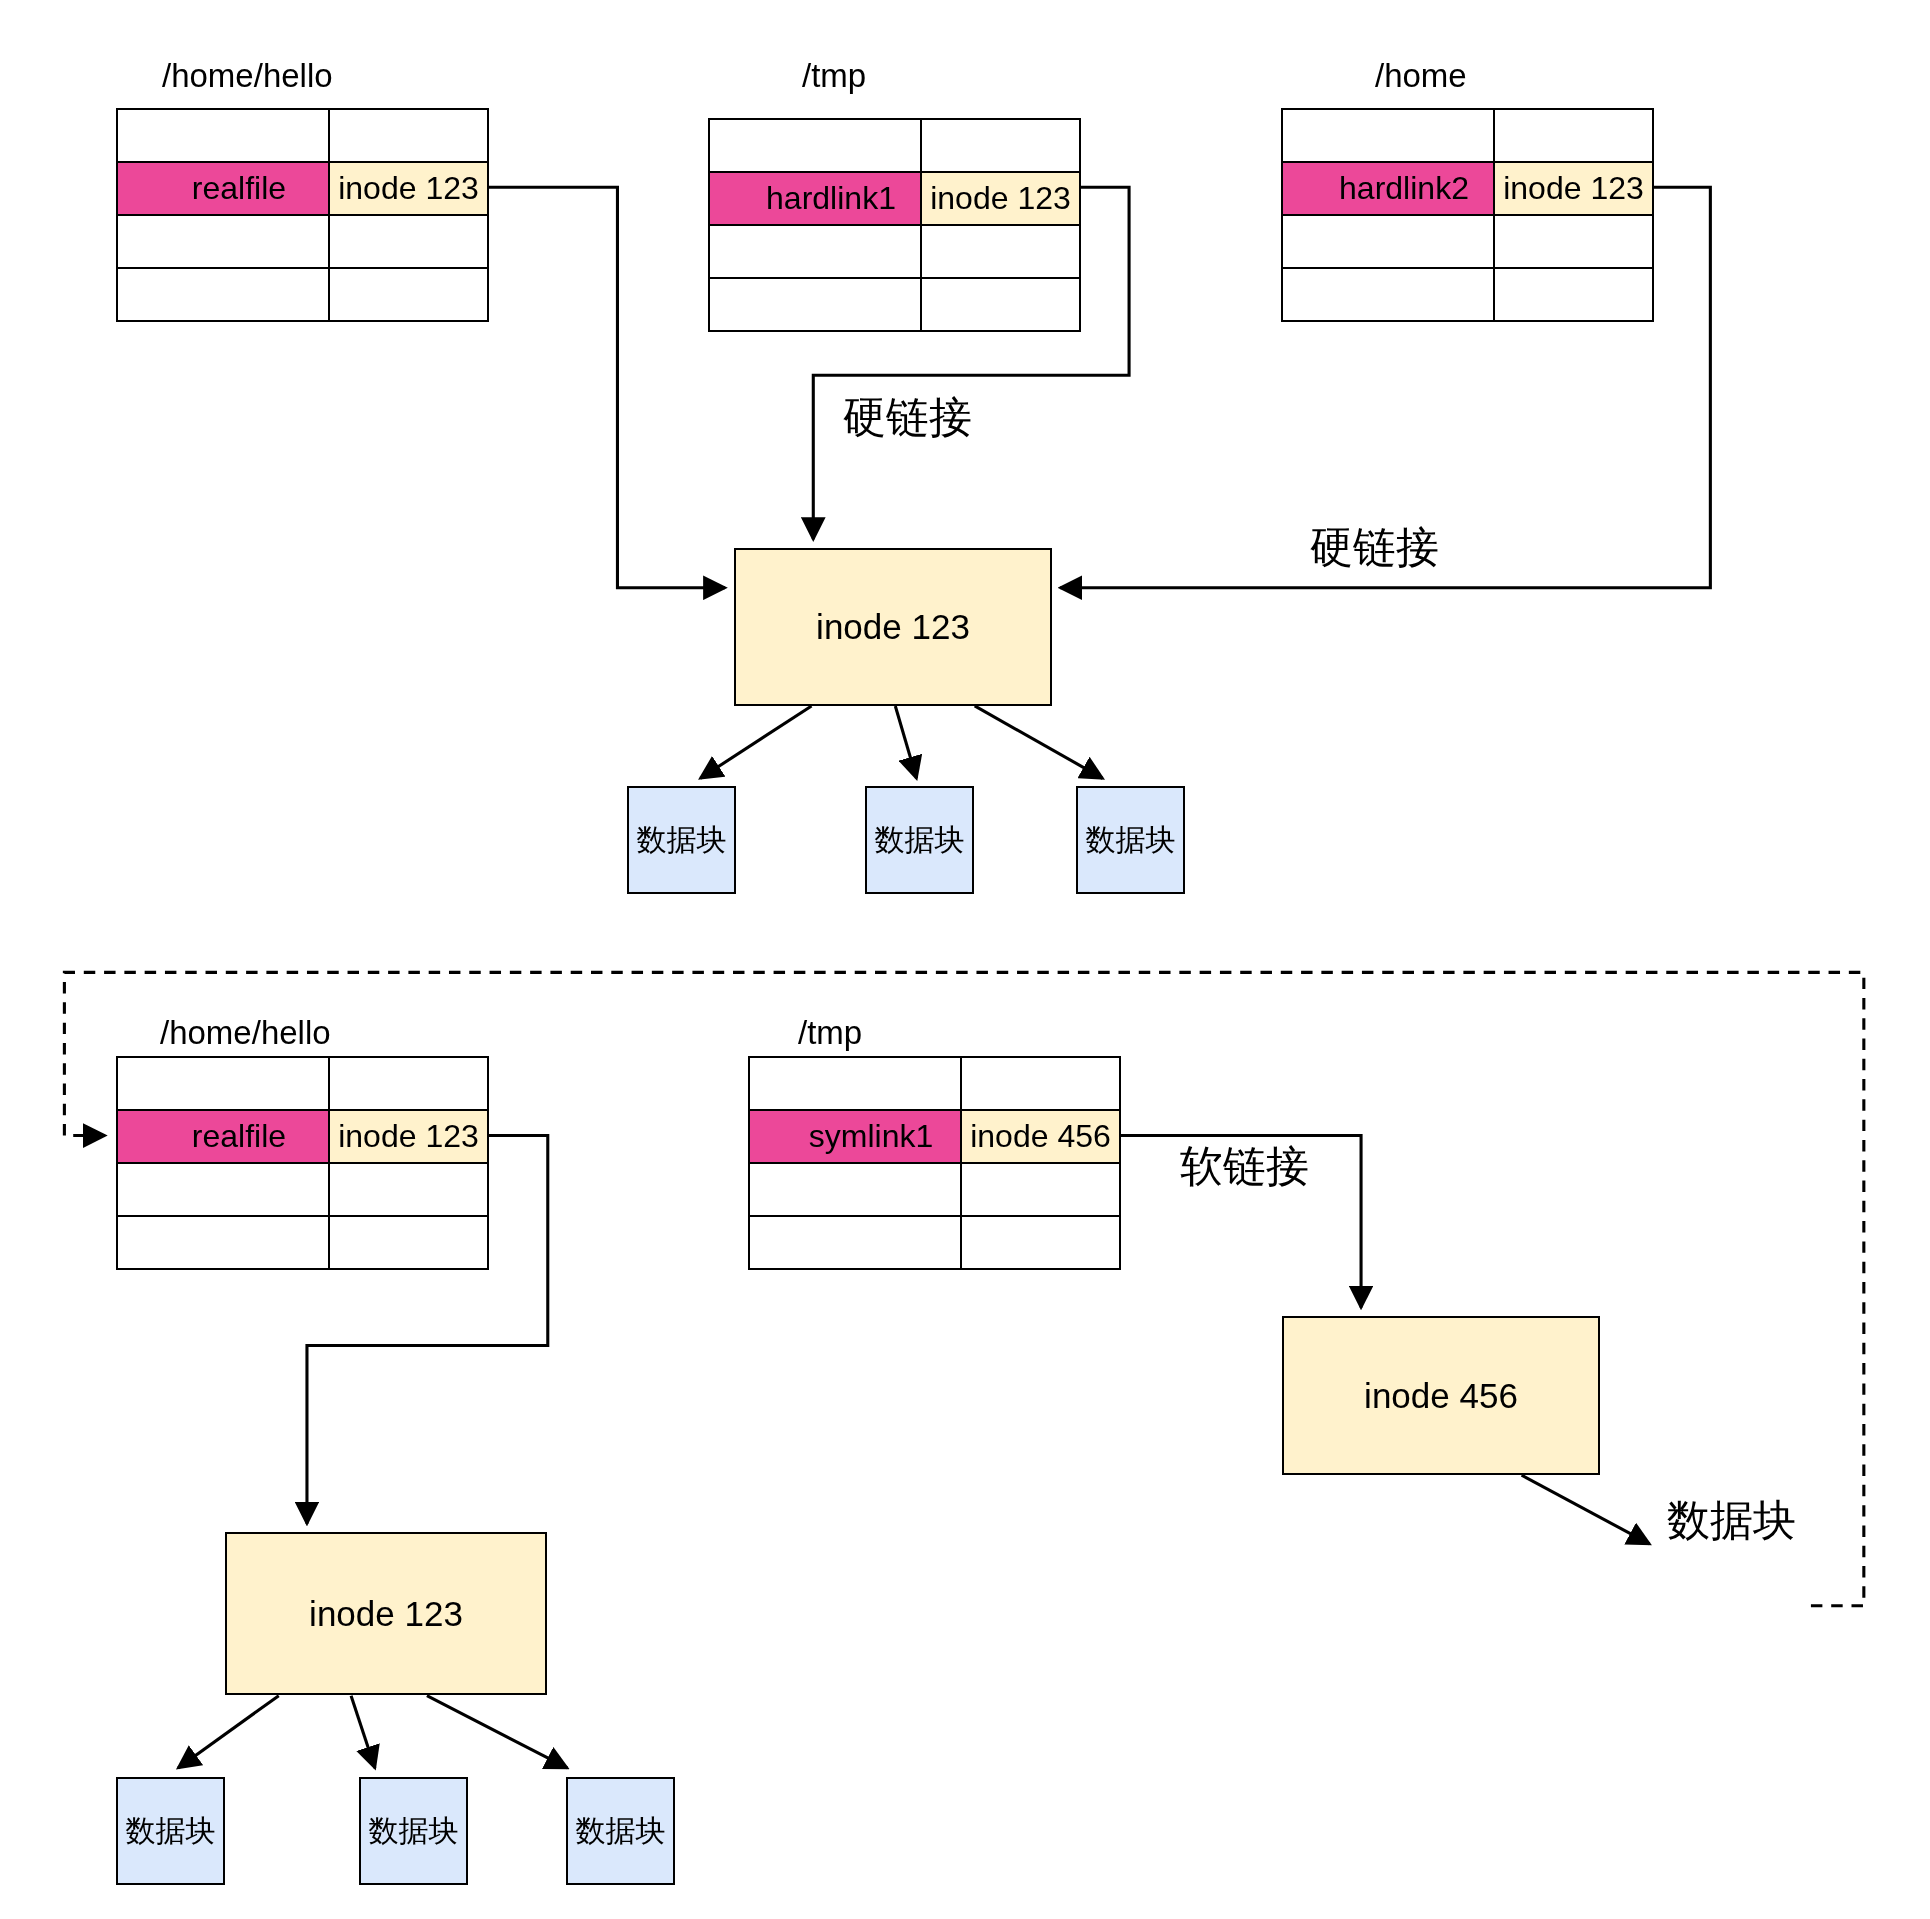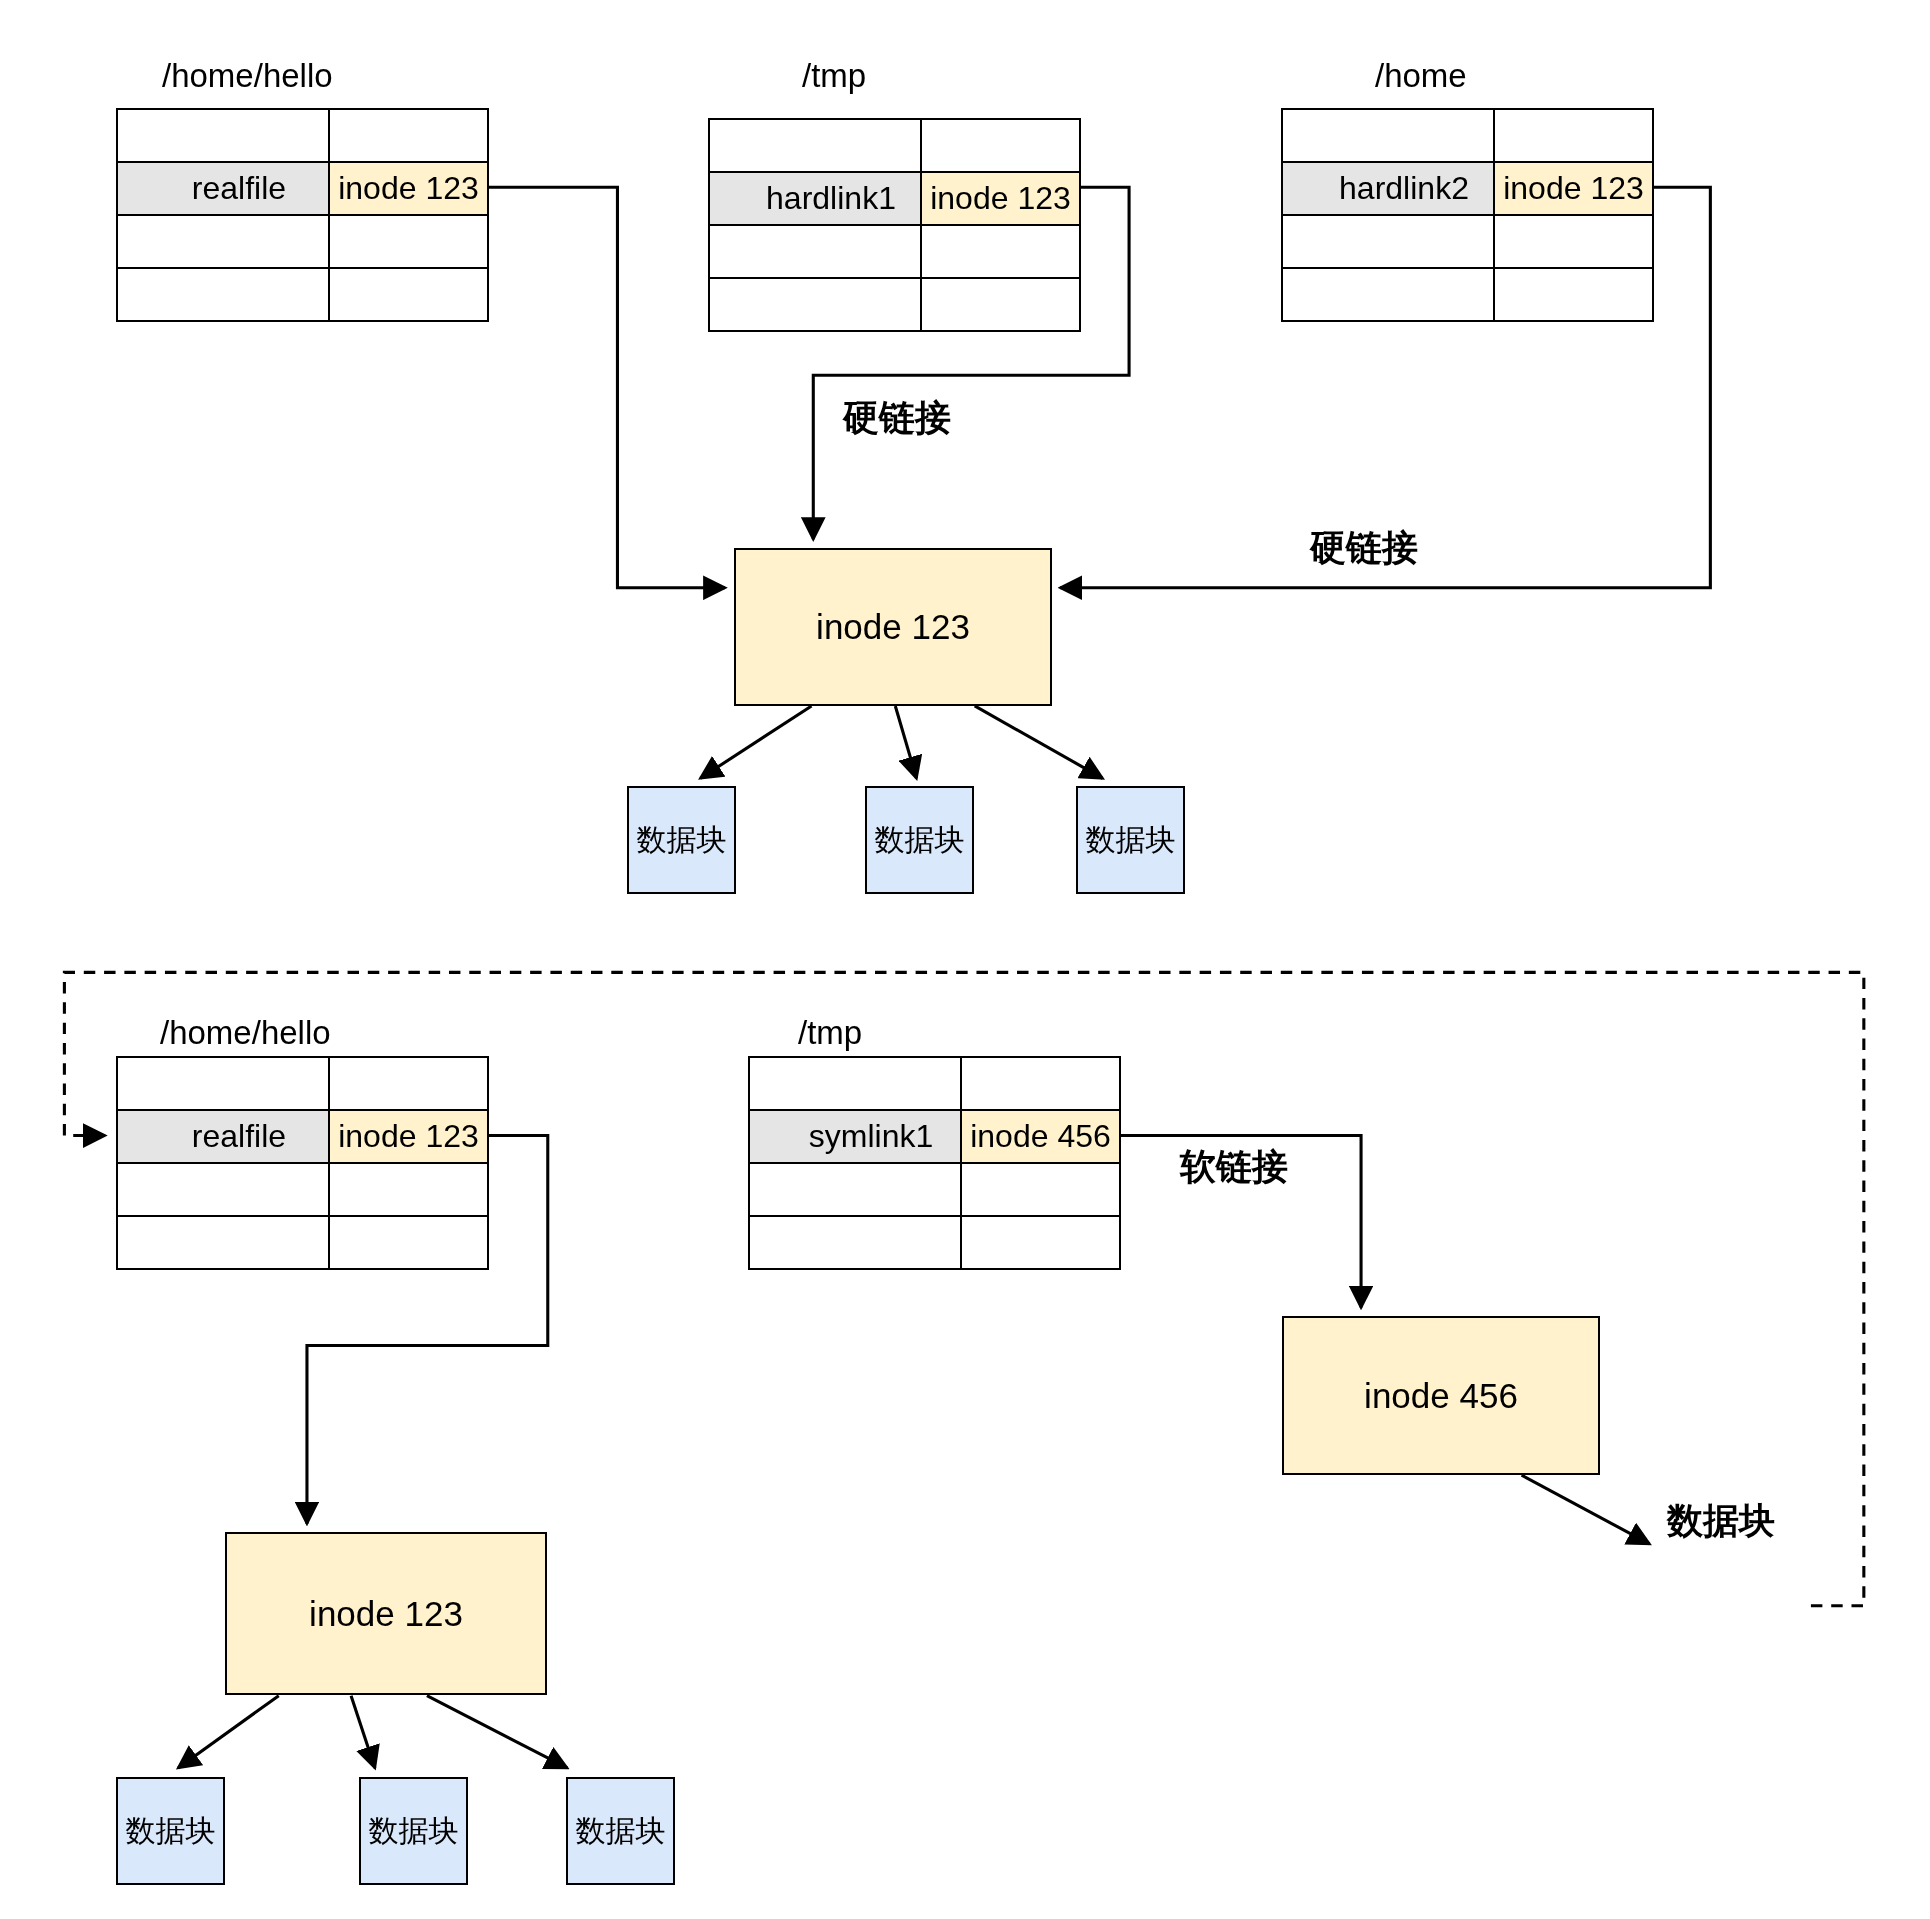--- a/index.html
+++ b/index.html
@@ -24,21 +24,21 @@
     border:1.8px solid #000;
     background:#fff;
   }
   .cell{
     border:1.3px solid #000;
     box-sizing:border-box;
     display:flex;align-items:center;justify-content:center;
     font-size:32px;white-space:nowrap;
     overflow:visible;
   }
-  .cell.green{background:#e5e5e5;padding-left:32px;}
+  .cell.green{background:#ec4899;padding-left:32px;}
   .cell.yellow{background:#fff2cc;}
   .inode-box{
     position:absolute;
     background:#fff2cc;border:2.6px solid #000;box-sizing:border-box;
     display:flex;align-items:center;justify-content:center;
     font-size:35px;
   }
   .data-block{
     position:absolute;width:109px;height:108px;
     background:#dae8fc;border:2.6px solid #000;box-sizing:border-box;
@@ -46,21 +46,21 @@
     font-size:30px;white-space:nowrap;
   }
   .green-box{
     position:absolute;
     background:#d5e8d4;border:2.6px solid #000;box-sizing:border-box;
     display:flex;align-items:center;justify-content:center;
     font-size:29px;white-space:nowrap;
   }
   .lbl{
     position:absolute;
-    font-size:36px;line-height:37px;white-space:nowrap;font-weight:bold;
+    font-size:43px;line-height:37px;white-space:nowrap;
   }
 </style>
 </head>
 <body>
 
 <div class="canvas">
 
   <svg class="wires" viewBox="0 0 2188 2176" xmlns="http://www.w3.org/2000/svg">
     <defs>
       <marker id="arrow" viewBox="0 0 9 9" refX="8" refY="4.5" markerWidth="8" markerHeight="8" orient="auto-start-reverse" markerUnits="strokeWidth">

